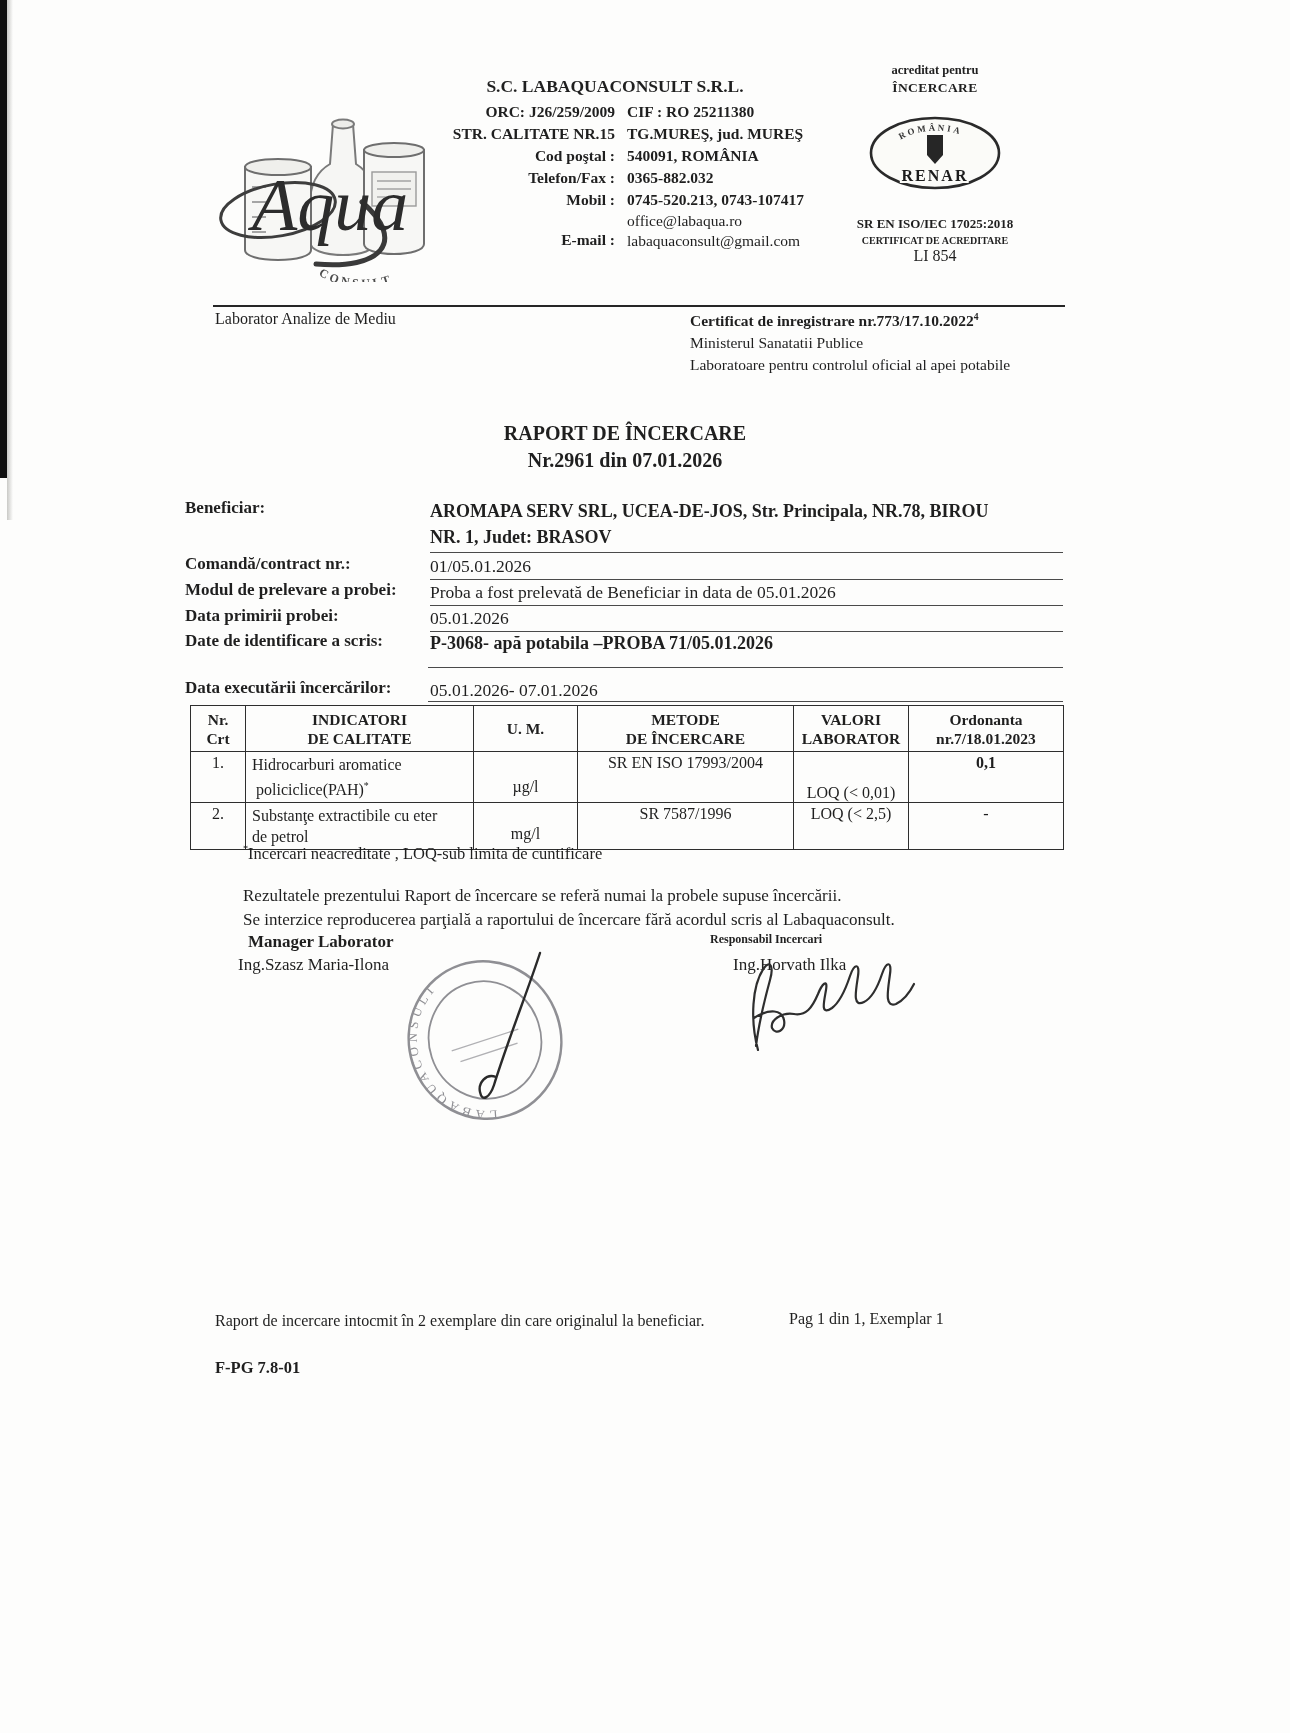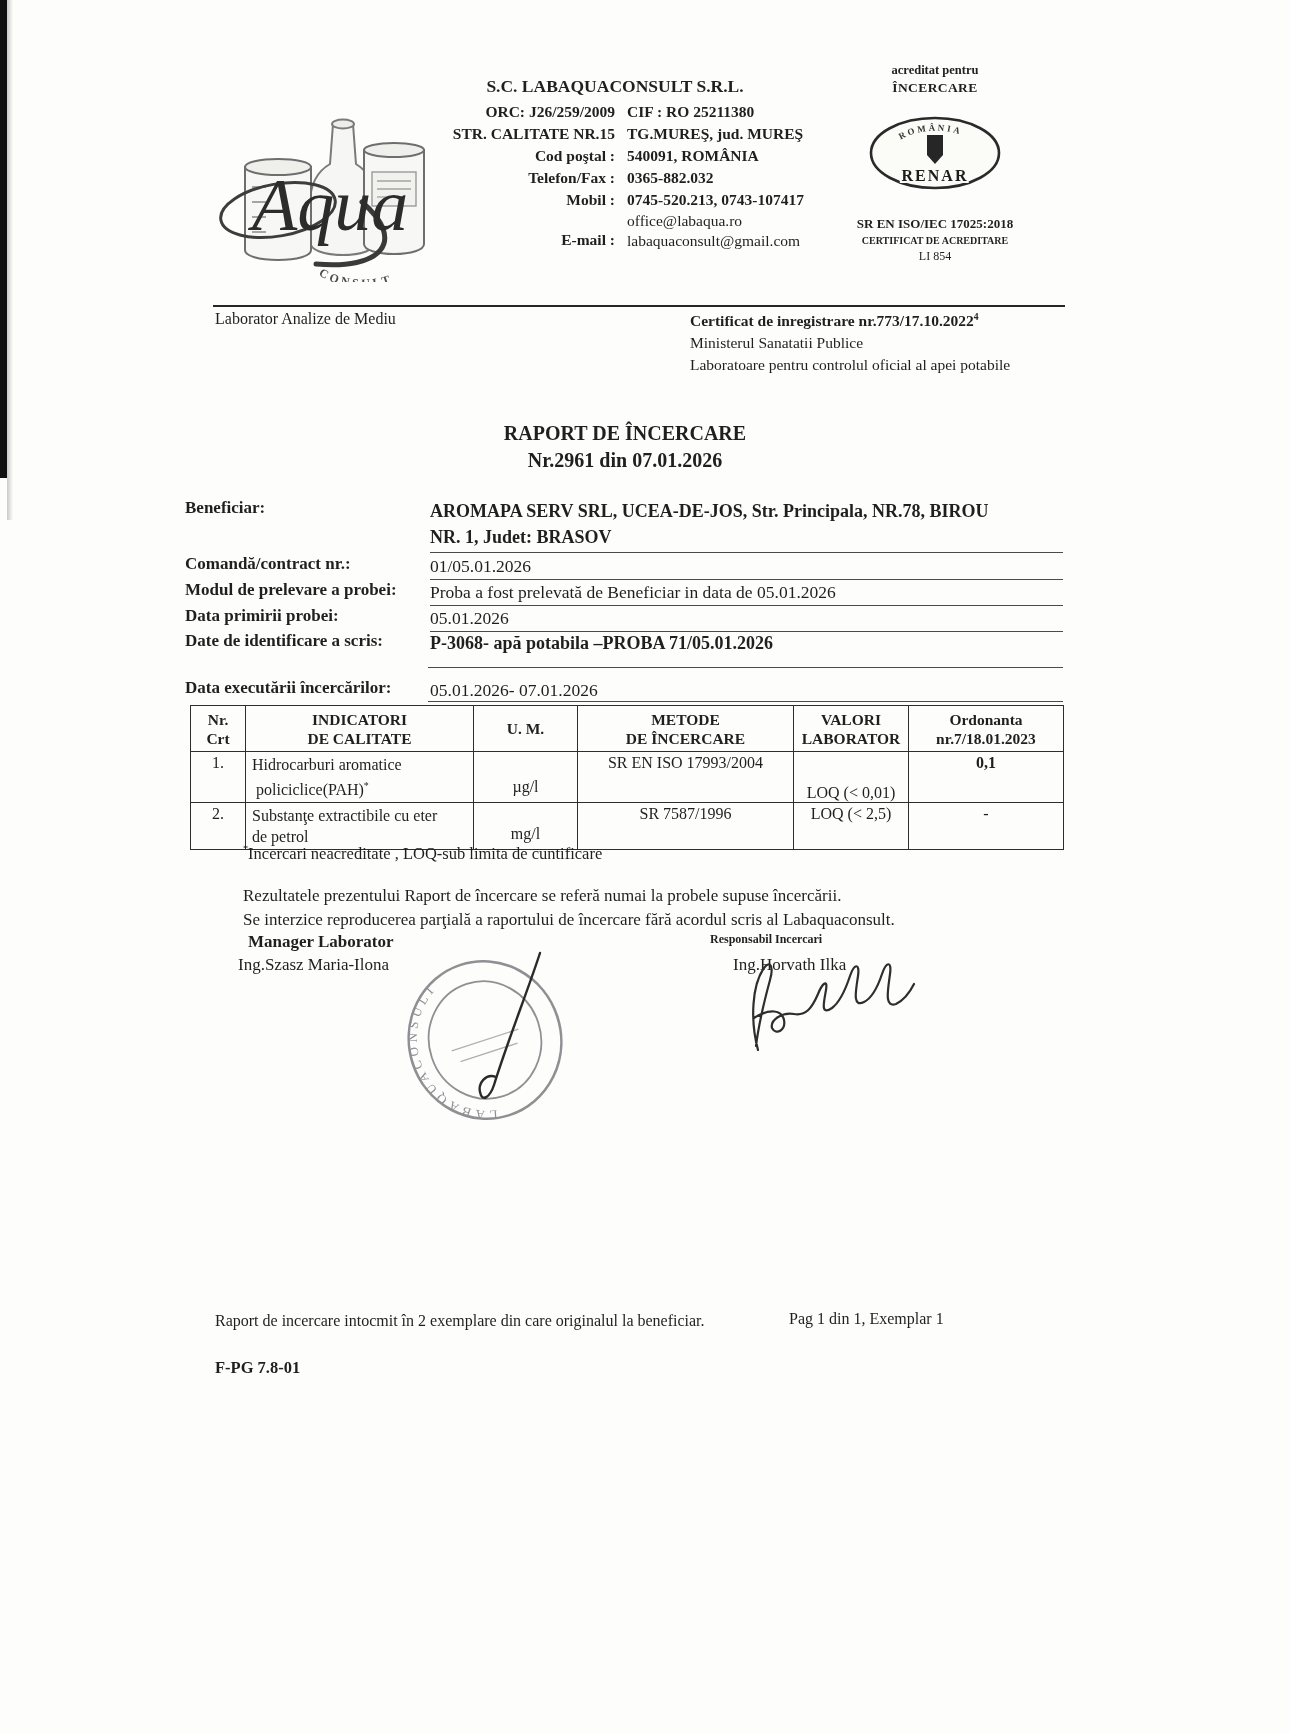--- a/index.html
+++ b/index.html
@@ -123,21 +123,21 @@
           <path id="roArc" d="M 34 44 A 48 28 0 0 1 126 40"></path>
         </defs>
       <text font-size="9" letter-spacing="2.5" fill="#3a3a3a" font-weight="bold">
         <textPath href="#roArc" startOffset="18">ROMÂNIA</textPath>
       </text>
       <path d="M72 26 h16 v20 l-8 9 l-8 -9 z" fill="#262626"></path>
       <text x="80" y="72" text-anchor="middle" font-size="16" font-weight="bold" letter-spacing="2" fill="#1c1c1c" style="paint-order:stroke;stroke:#fbfbf8;stroke-width:4px;">RENAR</text>
     </svg>
     <div class="b" style="font-size:13px;line-height:17px;margin-top:14px;">SR EN ISO/IEC 17025:2018</div>
     <div class="b" style="font-size:10px;line-height:17px;">CERTIFICAT DE ACREDITARE</div>
-    <div style="font-size:12px;line-height:14px;text-align:center;">LI 854</div>
+    <div style="font-size:16px;line-height:14px;text-align:center;">LI 854</div>
   </div>
 
   <div class="hline" style="left:213px;top:305px;width:852px;border-top:2.5px solid #262626;"></div>
   <div class="abs" style="left:215px;top:310px;font-size:16px;">Laborator Analize de Mediu</div>
   <div class="abs" style="left:690px;top:306px;width:380px;">
     <div class="b" style="font-size:15.5px;line-height:22px;"><span>Certificat de inregistrare nr.773/17.10.2022</span><sup>4</sup></div>
     <div style="font-size:15.5px;line-height:22px;">Ministerul Sanatatii Publice</div>
     <div style="font-size:15.5px;line-height:22px;">Laboratoare pentru controlul oficial al apei potabile</div>
   </div>
 

